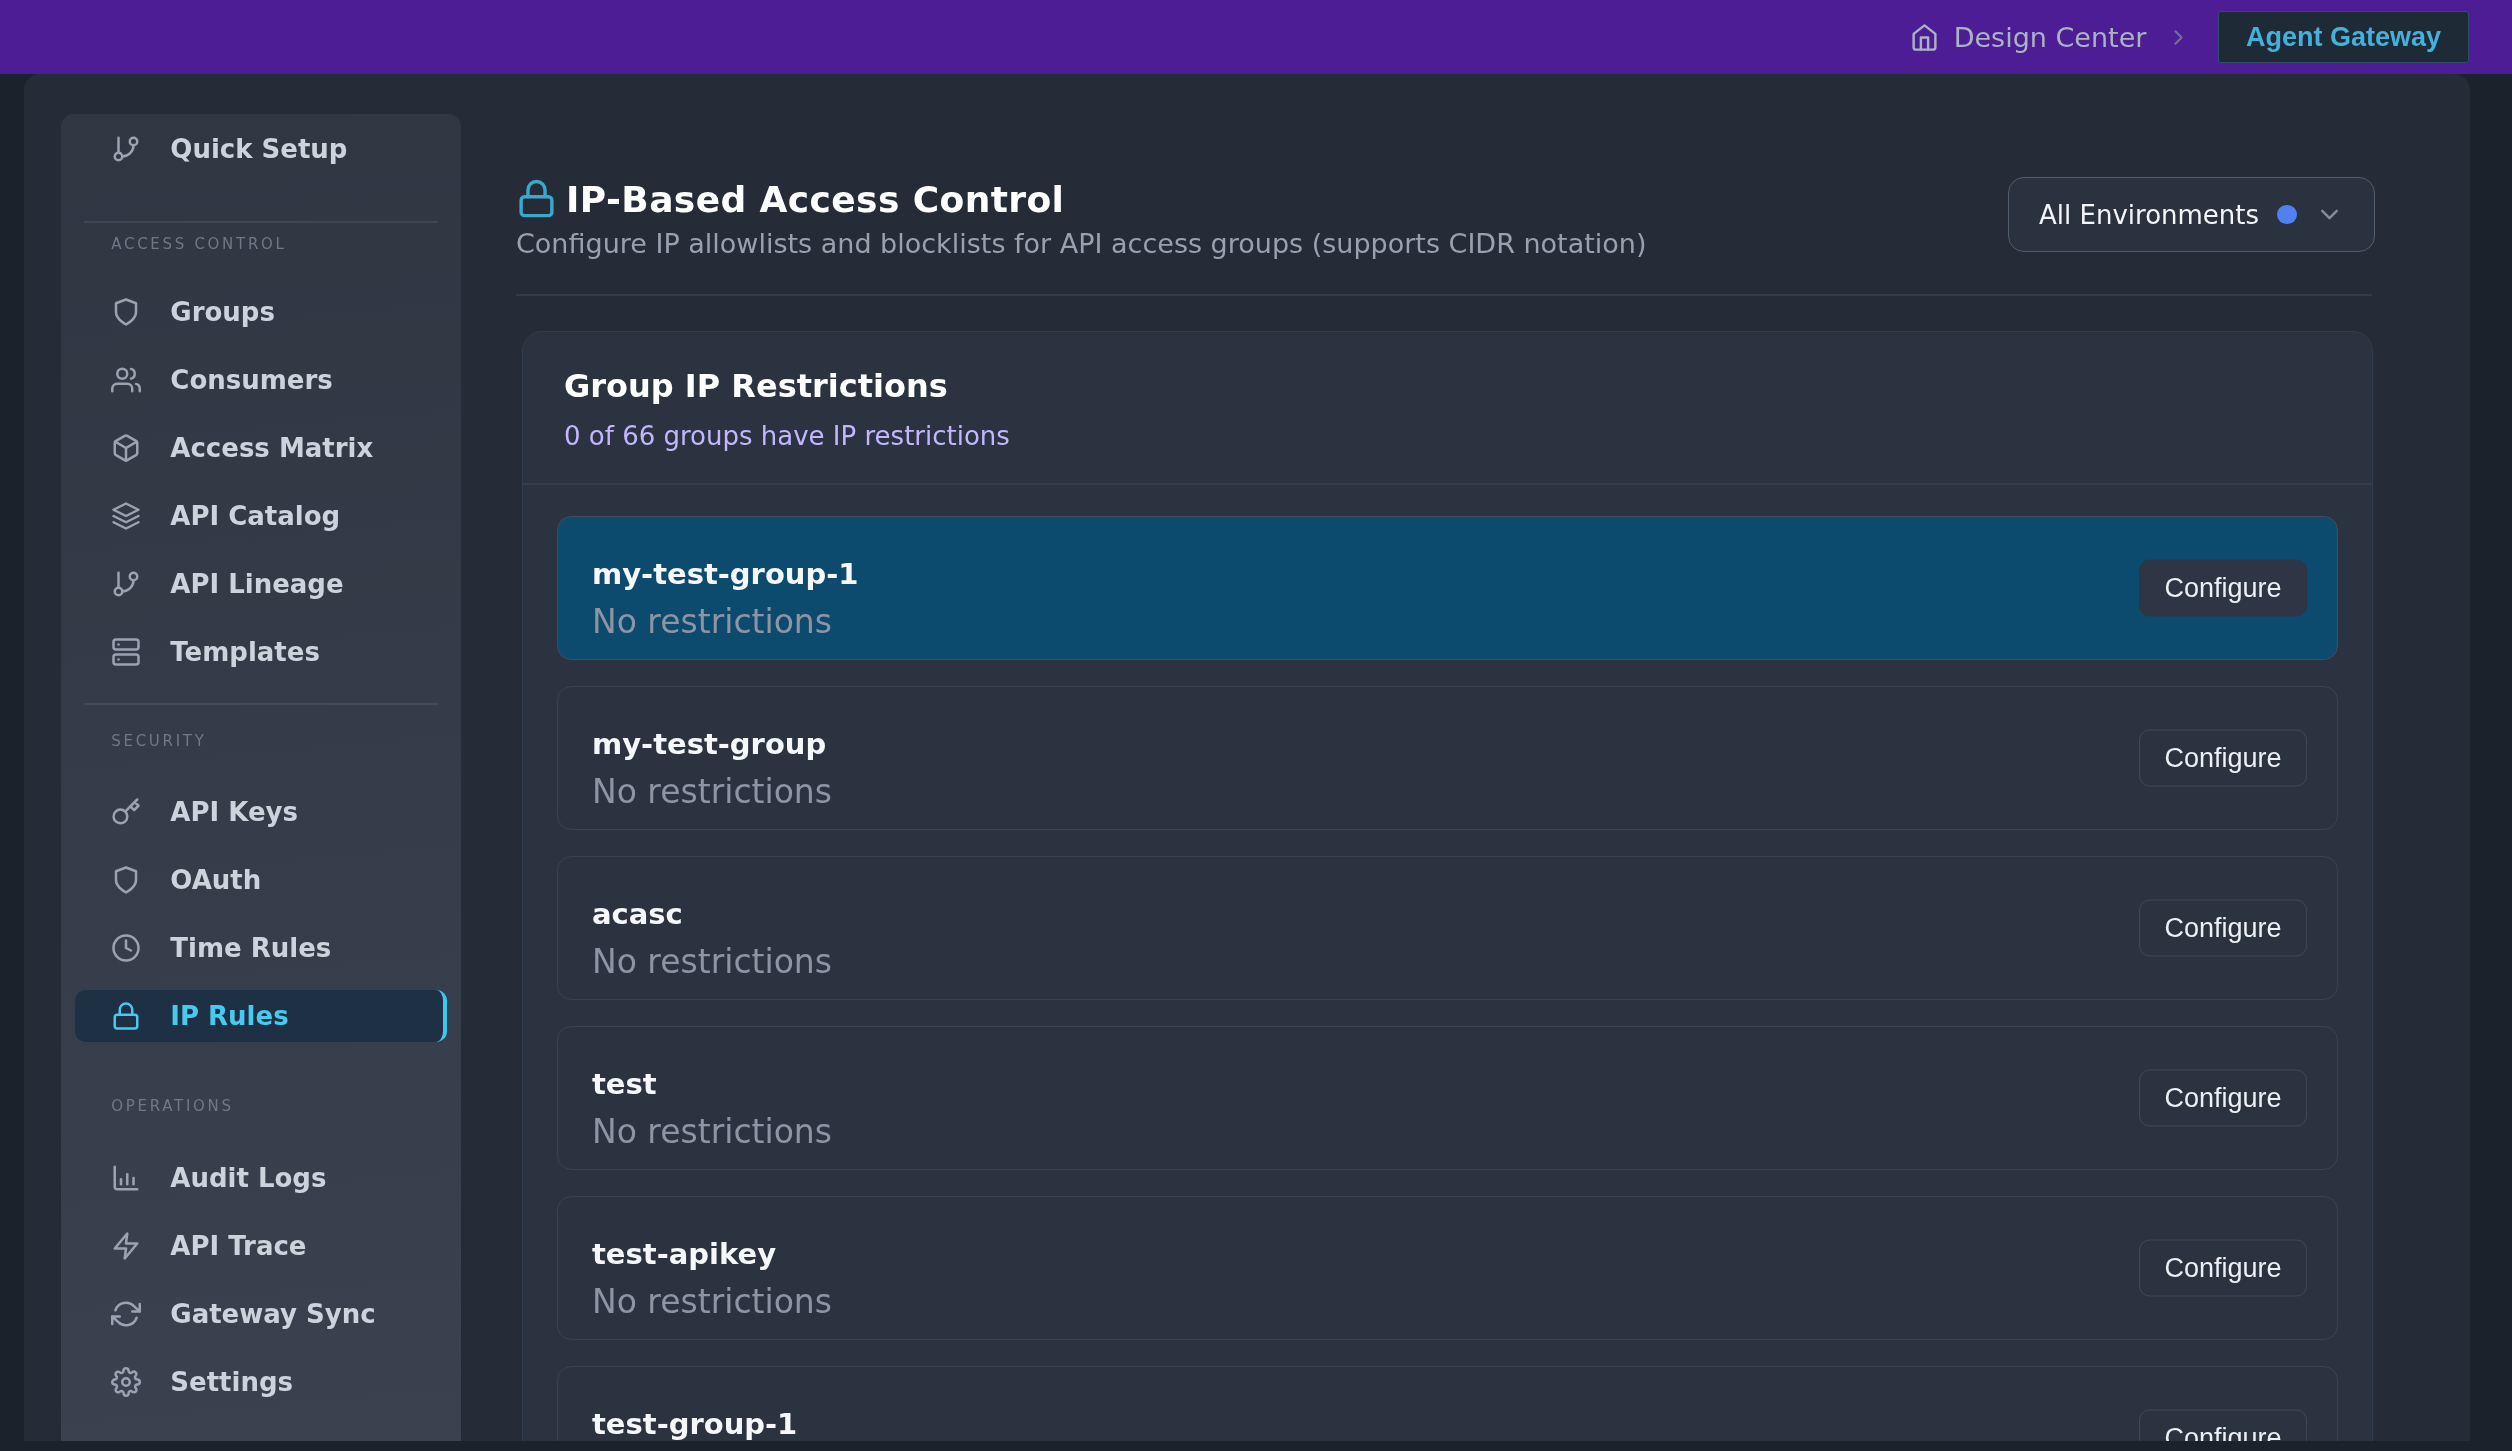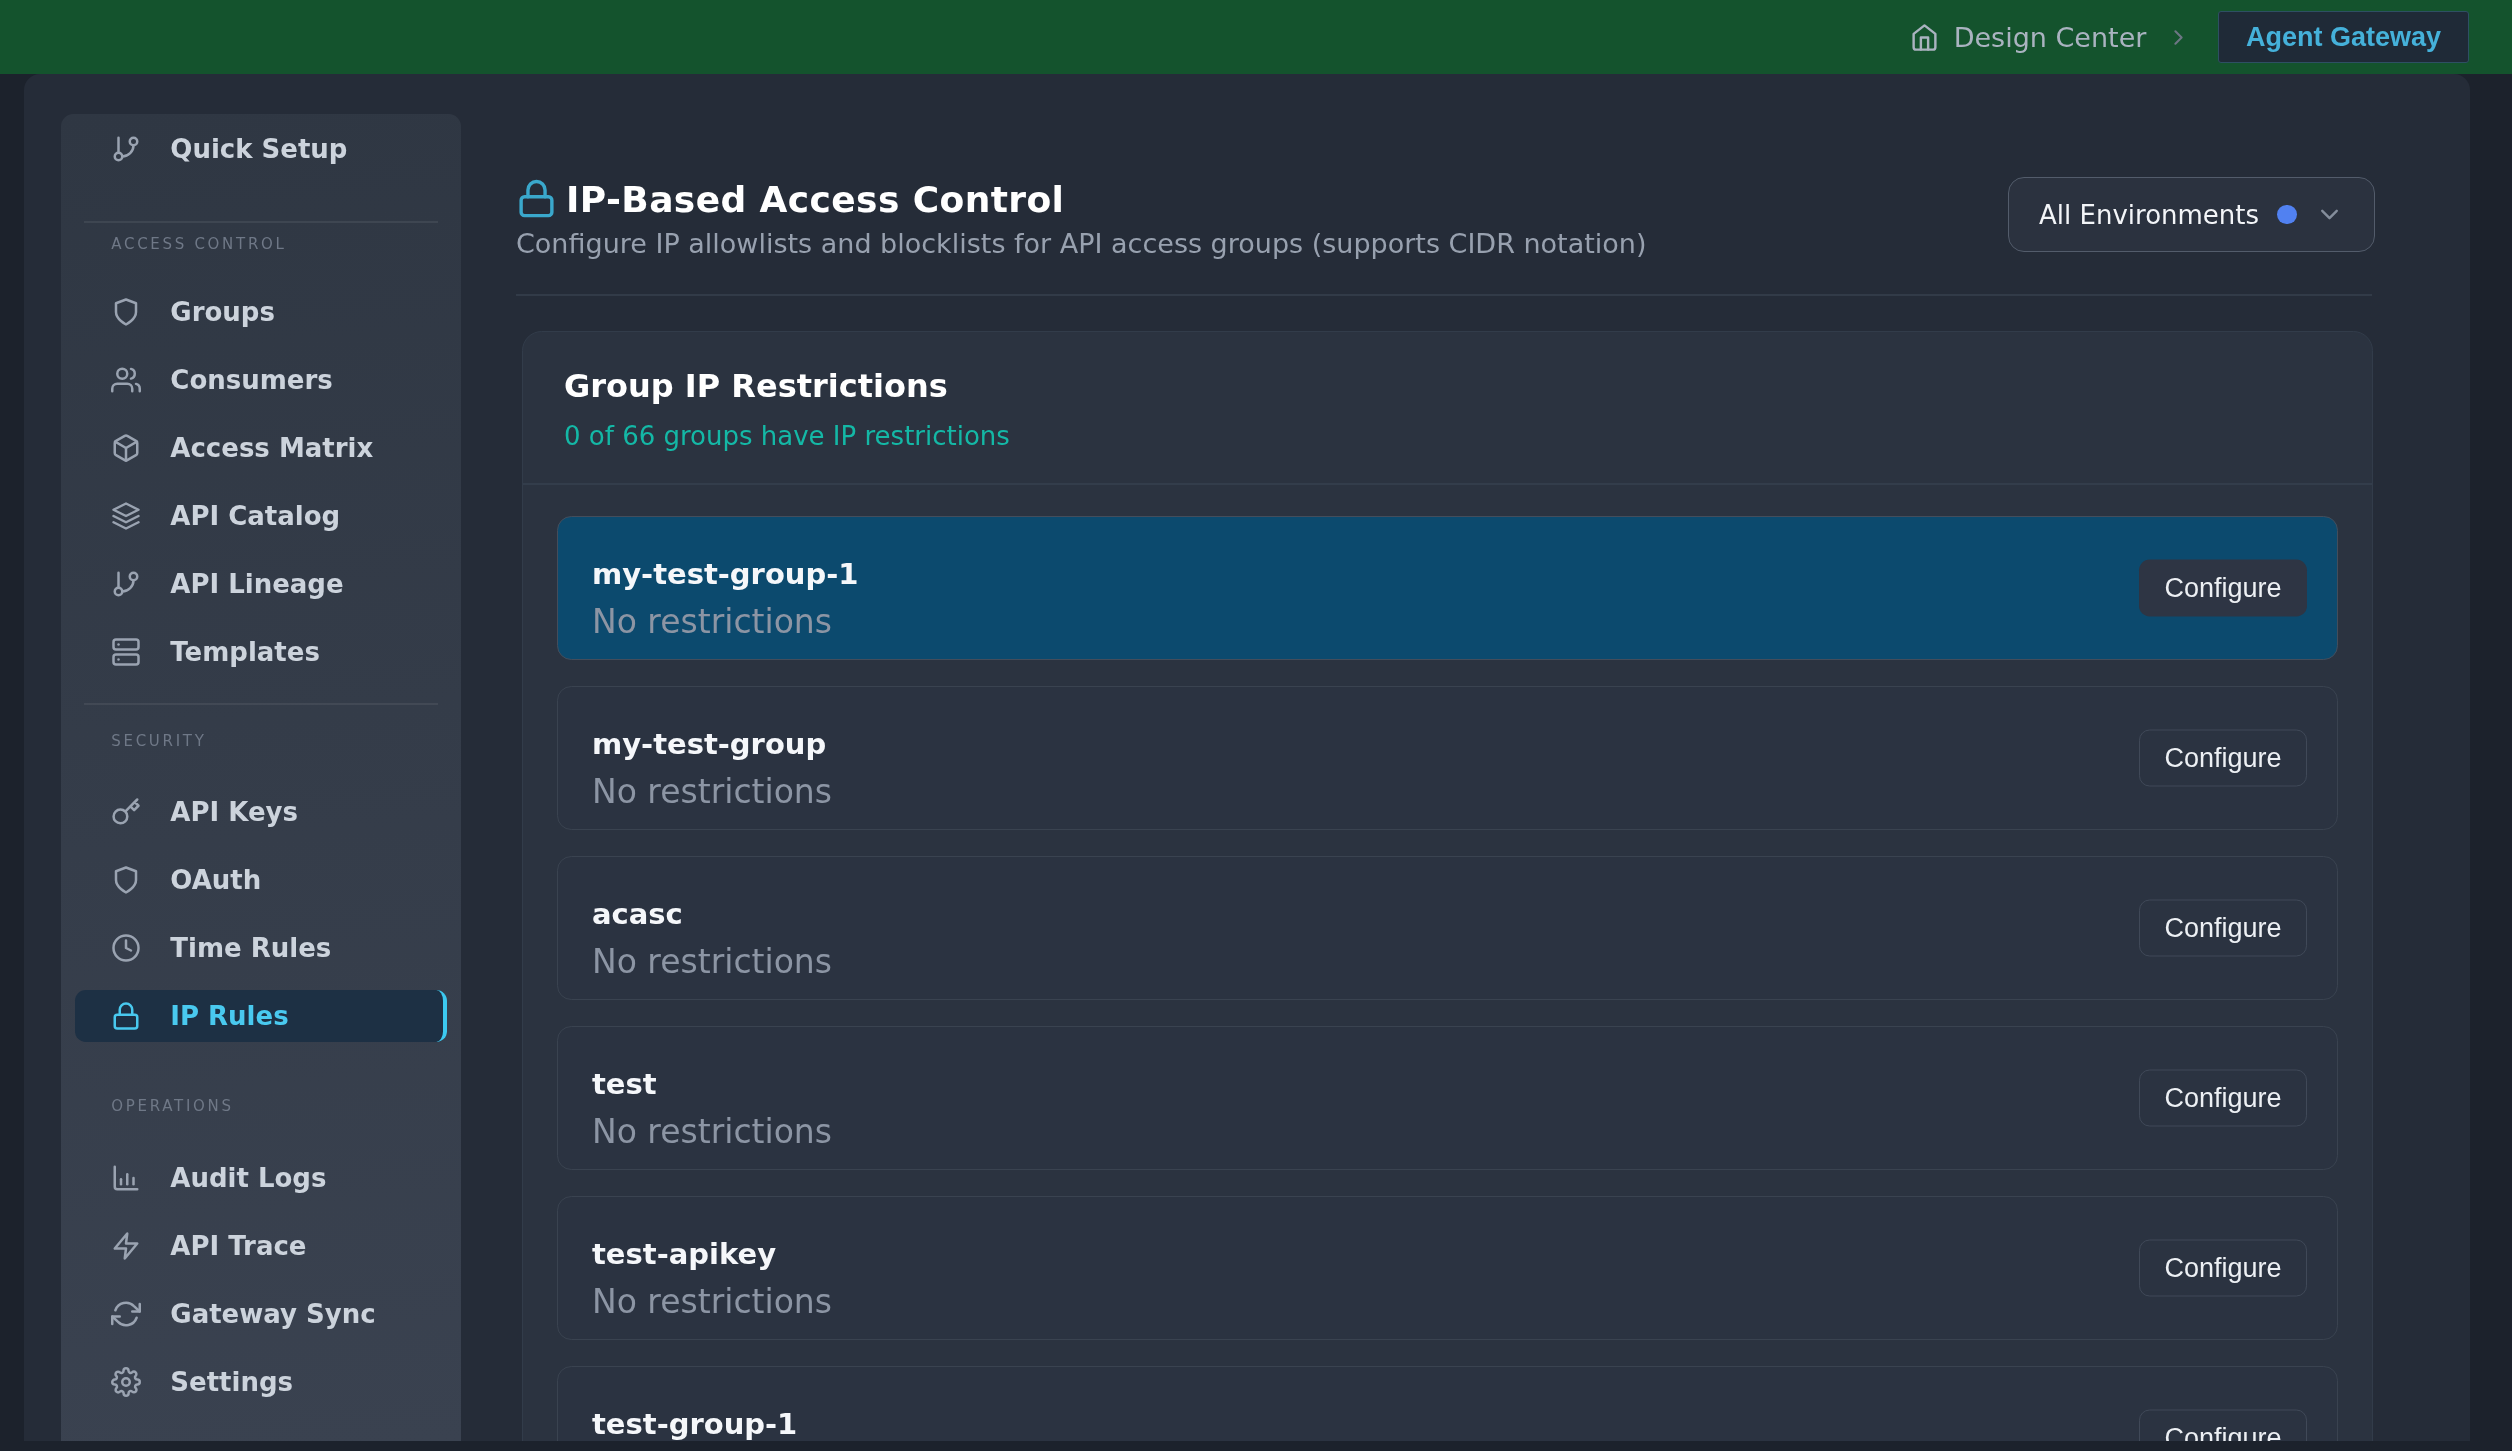--- a/index.html
+++ b/index.html
@@ -10,21 +10,21 @@
     font-family:"DejaVu Sans","Liberation Sans",sans-serif;
     color:#f2f4f7;
   }
   .icon { display:inline-flex; flex:none; align-items:center; justify-content:center; }
   .icon svg { display:block; fill:none; stroke:currentColor; stroke-width:2; stroke-linecap:round; stroke-linejoin:round; }
 
   
   .topbar {
     position:absolute; left:0; top:0; width:2512px; height:74px;
     display:flex; align-items:center; justify-content:flex-end;
-    padding-right:43px; background:#14532d;
+    padding-right:43px; background:#4c1d95;
   }
   .breadcrumb { display:flex; align-items:center; gap:19.7px; }
   .crumb-home { display:flex; align-items:center; gap:15px; color:#aab3c0; font-size:27px; }
   .crumb-sep { color:#6d7684; }
   .gateway-pill {
     margin-left:7.2px; border:1.8px solid #2e4f63; background:#1f2a37;
     color:#45b1da; font-weight:700; font-size:27px;
     padding:9.8px 27px; border-radius:3px; cursor:pointer;
   }
 
@@ -94,21 +94,21 @@
   .env-chevron { margin-left:auto; color:#848d9b; }
 
   
   .card {
     position:absolute; left:498px; top:257px; width:1851px; height:1270px;
     background:#2b3340; border:1.8px solid #323c4a; border-radius:19.7px;
     overflow:hidden;
   }
   .card-header { padding:34px 41px 0; }
   .card-title { font-size:32px; font-weight:700; color:#ffffff; line-height:41px; }
-  .card-subtitle { margin-top:10.7px; font-size:26px; color:#14b8a6; line-height:36px; }
+  .card-subtitle { margin-top:10.7px; font-size:26px; color:#c4b5fd; line-height:36px; }
   .card-divider { margin-top:29.5px; height:1.8px; background:#333d4b; }
   .rows { padding:31px 34px; }
   .group-row {
     position:relative; height:144px; border-radius:14.3px;
     background:#2b3341; border:1.8px solid #3a4350;
     padding:39px 34px; margin-bottom:26px;
   }
   .group-row.highlighted { background:#0c4a6e; border-color:#444d5b; }
   .group-name { font-size:29px; font-weight:700; color:#f5f7fa; line-height:36px; }
   .group-status { margin-top:13px; font-size:33px; color:#8c95a4; line-height:34px; }

